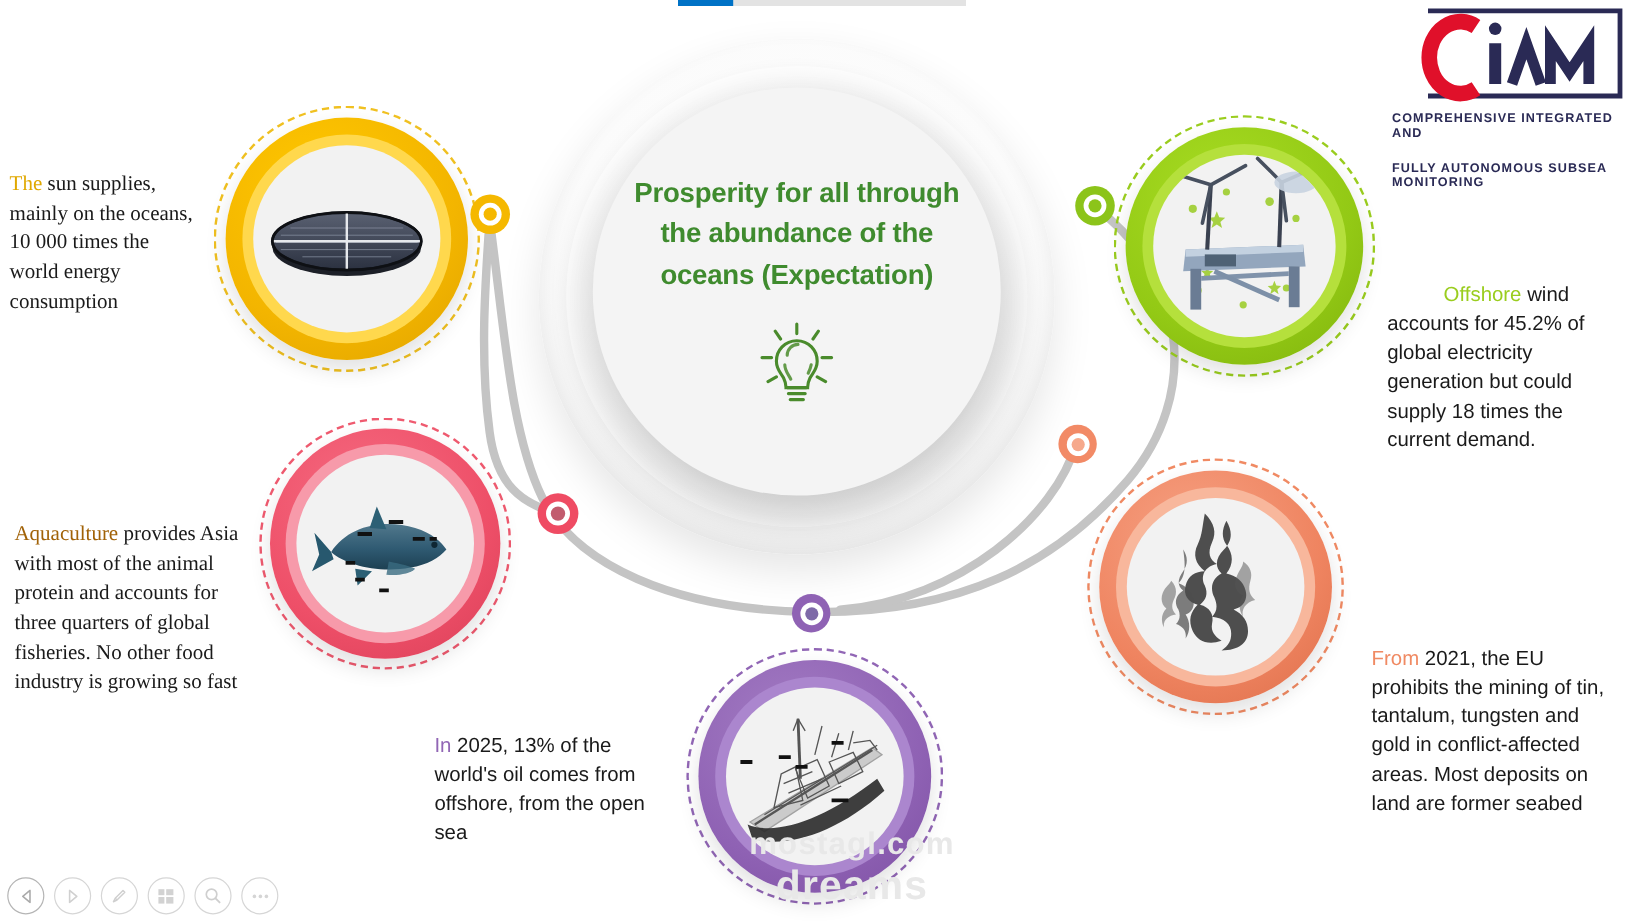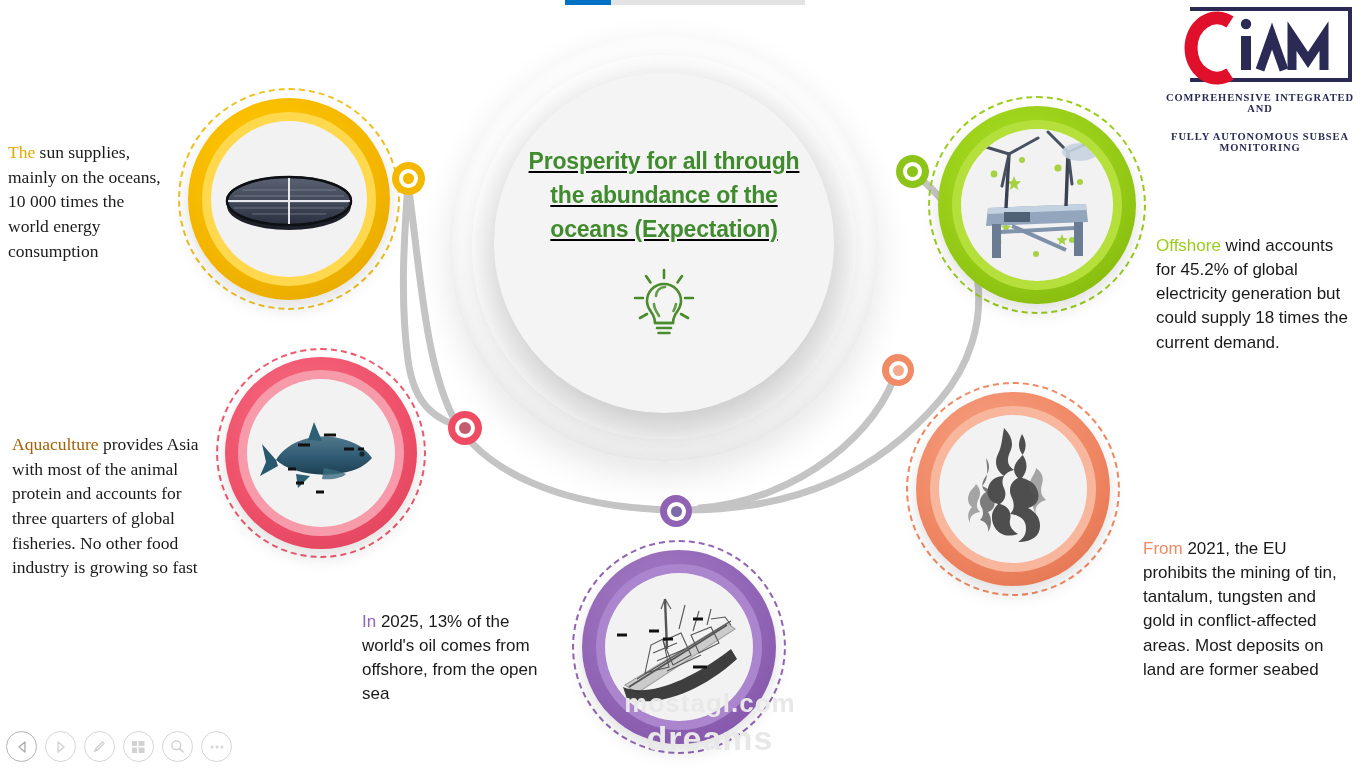--- a/index.html
+++ b/index.html
@@ -28,21 +28,21 @@
   }
   .hub-mid{
     position:absolute;left:23px;top:23px;width:384px;height:384px;border-radius:50%;
     background:linear-gradient(160deg,#f7f7f7 0%,#ededed 60%,#e4e4e4 100%);
     box-shadow:inset 0 6px 16px rgba(255,255,255,0.9), 0 6px 16px rgba(0,0,0,0.07);
   }
   .hub-inner{
     position:absolute;left:22px;top:18px;width:340px;height:340px;border-radius:50%;
     background:#f4f4f4;
     box-shadow:0 10px 22px rgba(0,0,0,0.12);
-    display:flex;flex-direction:column;align-items:center;justify-content:center;text-decoration:underline;
+    display:flex;flex-direction:column;align-items:center;justify-content:center;
   }
   .hub-title{
     color:#3f8b2e;font-weight:bold;font-size:23px;line-height:1.48;text-align:center;
     width:300px;letter-spacing:-0.2px;
   }
   .hub-icon{margin-top:20px;}
 
   
   .arc-svg{position:absolute;left:0;top:0;width:1366px;height:768px;pointer-events:none;}
 
@@ -70,22 +70,22 @@
 
   
   .txt{position:absolute;}
   .txt.serif{font-family:"Liberation Serif", serif;font-size:17.5px;line-height:1.41;color:#1a1a1a;}
   .txt.sans{font-family:"Liberation Sans", sans-serif;font-size:17px;line-height:1.42;color:#1a1a1a;}
   .lead{font-weight:normal;}
 
   
   .logo{position:absolute;left:1160px;top:4px;width:200px;height:110px;}
   .logo-tag1,.logo-tag2{
-    font-family:Liberation Serif, serif;font-weight:bold;color:#2a2a55;
-    letter-spacing:0.9px;text-align:center;
+    font-family:Liberation Sans, sans-serif;font-weight:bold;color:#2a2a55;
+    letter-spacing:0.9px;
   }
   .logo-tag1{font-size:10.5px;}
   .logo-tag2{font-size:10.5px;margin-top:17px;}
 
   
   .toolbar{position:absolute;left:6px;bottom:6px;display:flex;gap:8px;align-items:center;}
   .tb-btn{
     width:29px;height:29px;border-radius:50%;border:1.5px solid #d6d6d6;
     display:flex;align-items:center;justify-content:center;background:transparent;
   }
@@ -351,21 +351,21 @@
 
   <div class="txt serif" style="left:8px;top:140px;width:160px;">
     <span class="lead" style="color:#e0a800;margin-top:12px;">The</span><span> sun supplies, mainly on the oceans, 10 000 times the world energy consumption</span>
   </div>
 
   <div class="txt serif" style="left:12px;top:432px;width:200px;">
     <span class="lead" style="color:#a16207;">Aquaculture</span><span> provides Asia with most of the animal protein and accounts for three quarters of global fisheries. No other food industry is growing so fast</span>
   </div>
 
   <div class="txt sans" style="left:1156px;top:234px;width:192px;">
-    <span class="lead" style="color:#9acd1e;">Offshore</span><span> wind accounts for 45.2% of global electricity generation but could supply 18 times the current demand.</span>
+    <span class="lead" style="color:#9acd1e;margin-left:47px;">Offshore</span><span> wind accounts for 45.2% of global electricity generation but could supply 18 times the current demand.</span>
   </div>
 
   <div class="txt sans" style="left:1143px;top:537px;width:200px;">
     <span class="lead" style="color:#f08a63;">From</span><span> 2021, the EU prohibits the mining of tin, tantalum, tungsten and gold in conflict-affected areas. Most deposits on land are former seabed</span>
   </div>
 
   <div class="txt sans" style="left:362px;top:610px;width:186px;">
     <span class="lead" style="color:#9166b5;">In</span><span> 2025, 13% of the world's oil comes from offshore, from the open sea</span>
   </div>
 

